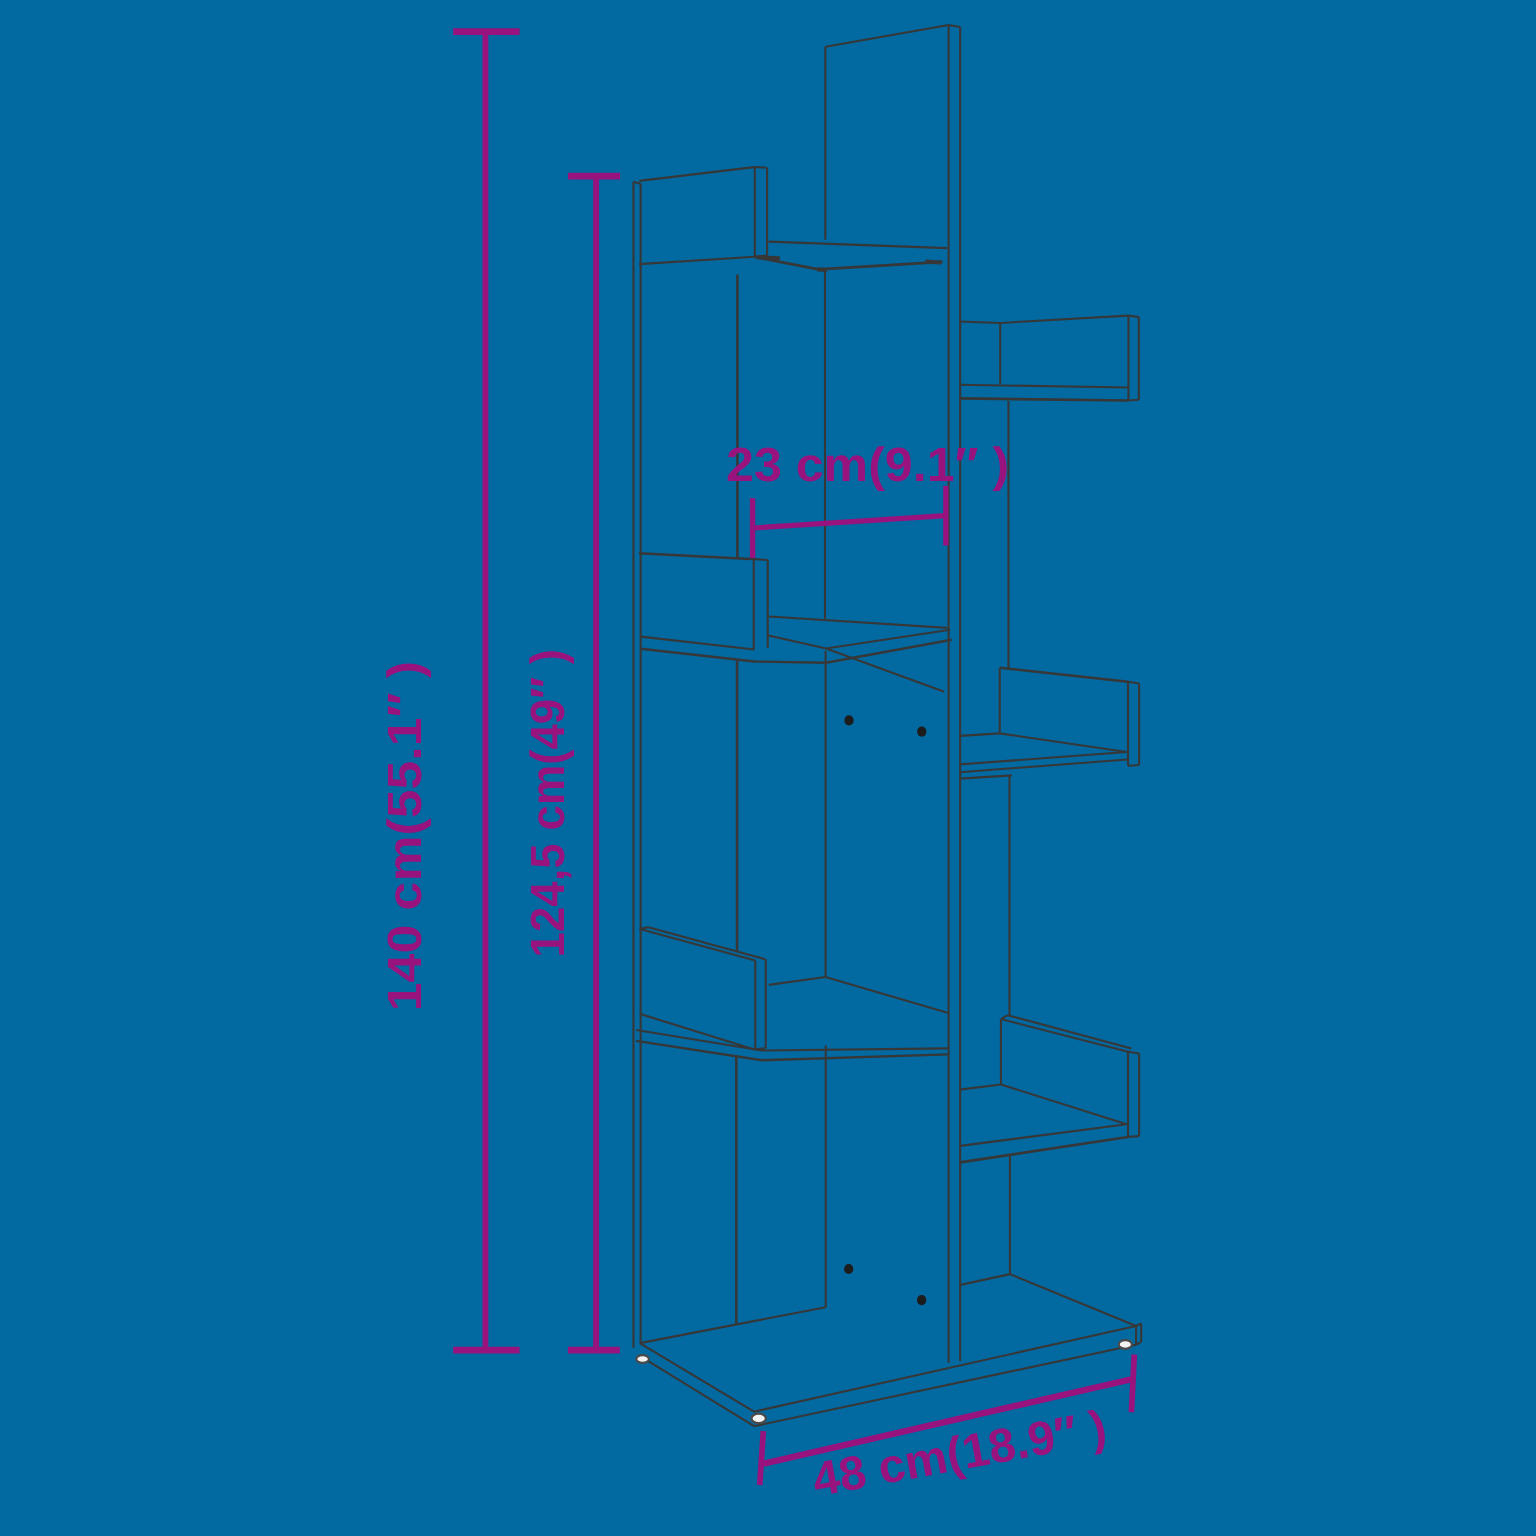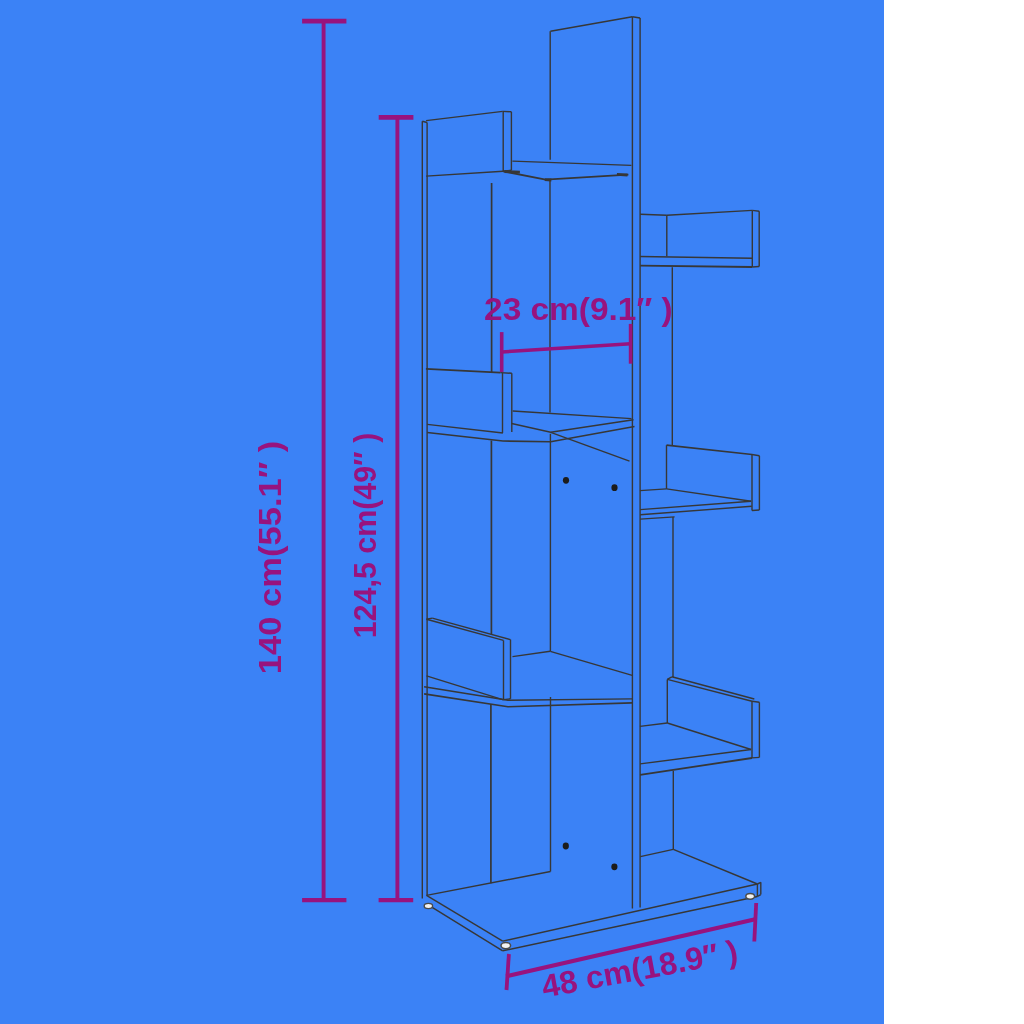--- a/index.html
+++ b/index.html
@@ -1,16 +1,16 @@
 <!DOCTYPE html>
 <html><head>
 <meta charset="utf-8">
 <style>
   html,body{margin:0;padding:0;background:#ffffff;}
-  .wrap{width:884px;height:1024px;position:relative;background:#3b82f6;overflow:hidden;}
+  .wrap{width:1024px;height:1024px;position:relative;background:#0369a1;overflow:hidden;}
   svg{position:absolute;left:0;top:0;}
   .dim{font-family:"Liberation Sans", sans-serif;font-weight:bold;fill:#98137e;}
 </style>
 </head>
 <body>
 <div class="wrap">
 <svg width="1024" height="1024" viewBox="0 0 1024 1024" fill="none" stroke-linecap="butt">
 <g stroke="#373737" stroke-width="1.4">
 
 <g>

